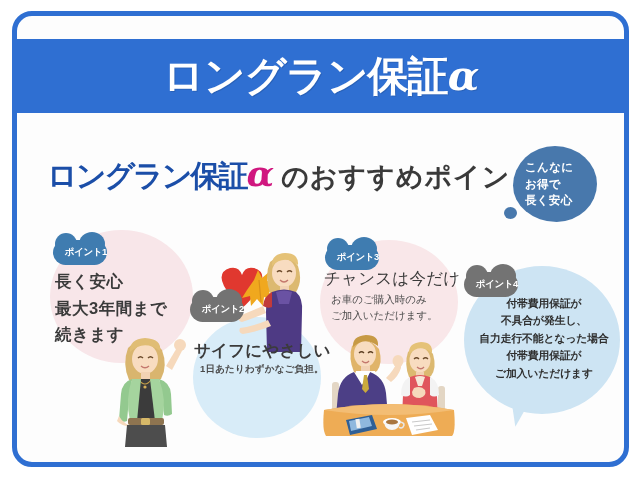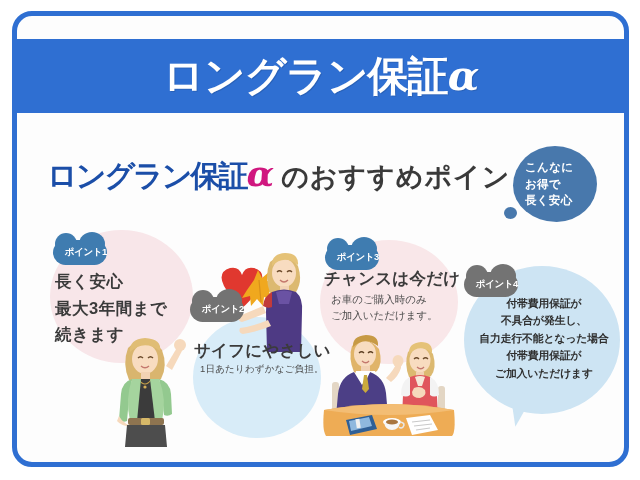--- a/index.html
+++ b/index.html
@@ -140,24 +140,24 @@
   .badge-p4 { left: 464px; top: 272px; }
 
   
   .pt-text { position: absolute; z-index: 5; color: #333333; }
 
   .p1-text { left: 55px; top: 268px; font-size: 16.5px; font-weight: bold;
              line-height: 1.62; letter-spacing: .5px; color: #3b3b3b; }
 
   .p2-head { left: 194px; top: 340px; font-size: 16.5px; font-weight: bold;
              letter-spacing: .2px; color: #3b3b3b; }
-  .p2-sub  { left: 200px; top: 363px; font-size: 9.5px; font-weight: normal;
+  .p2-sub  { left: 200px; top: 363px; font-size: 9.5px; font-weight: bold;
              color: #4a4a4a; letter-spacing: .2px; }
 
-  .p3-head { left: 324px; top: 268px; font-size: 16.5px; font-weight: bold;
+  .p3-head { left: 324px; top: 268px; font-size: 16.5px; font-weight: normal;
              letter-spacing: .2px; color: #3b3b3b; }
   .p3-sub  { left: 331px; top: 291px; font-size: 10.5px; line-height: 1.55;
              color: #4a4a4a; }
 
   .p4-text { left: 468px; top: 295px; width: 152px; text-align: center;
              font-size: 10.8px; font-weight: bold; line-height: 1.62;
              color: #2f2f2f; letter-spacing: -.1px; }
 
   
   .illo { position: absolute; z-index: 4; }

